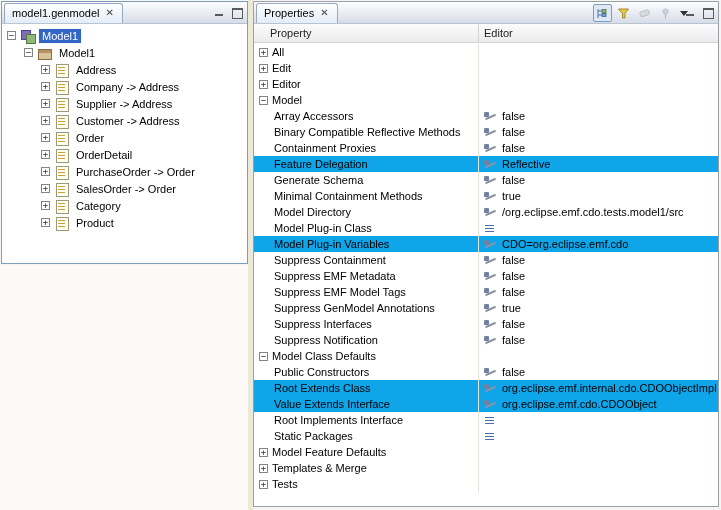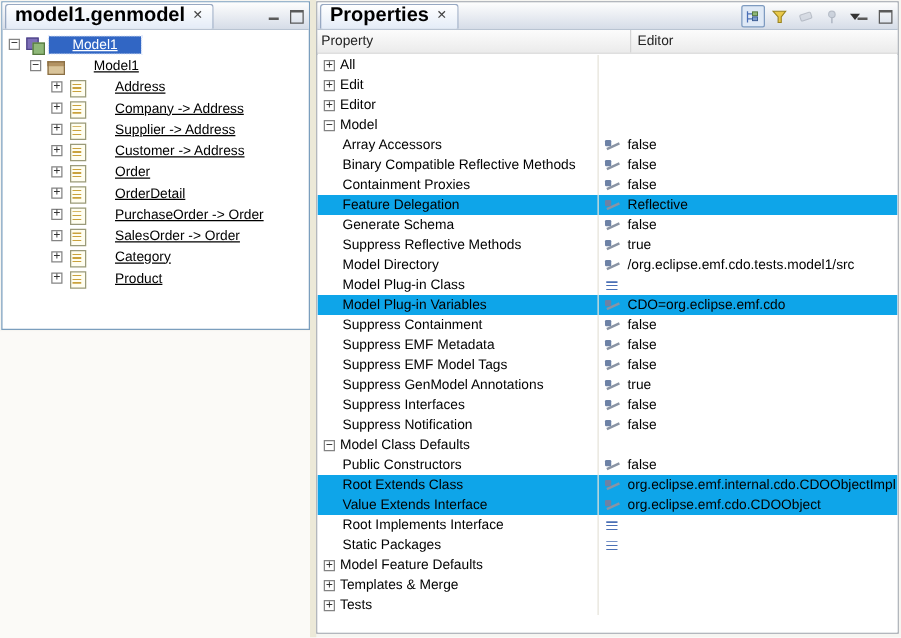--- a/index.html
+++ b/index.html
@@ -39,21 +39,21 @@
     position:relative;
   }
   .tab {
     display:inline-flex; align-items:center; gap:5px;
     height:20px; padding:0 7px 2px 7px; margin-left:2px;
     background:linear-gradient(#ffffff,#e4ecf7);
     border:1px solid #97a8c2; border-bottom:none;
     border-radius:3px 3px 0 0;
     white-space:nowrap;
   }
-  .tab-label { font-size:16px;font-weight:bold; }
+  .tab-label { font-size:11px; }
   .tab-close {
     font-size:10px; line-height:10px; color:#444; cursor:default;
     padding:0 1px;
   }
 
   .winbtns {
     position:absolute; right:4px; top:4px; display:flex; gap:6px; align-items:center;
   }
   .winbtn { width:12px; height:12px; position:relative; }
   .winbtn.min::after {
@@ -108,32 +108,32 @@
     background:#b39363; border:1px solid #8a6f44; border-bottom:none;
   }
   .icon-class::before {
     content:""; position:absolute; left:2px; top:1px; width:11px; height:12px;
     background:#fffef0; border:1px solid #9a9a7a;
   }
   .icon-class::after {
     content:""; position:absolute; left:4px; top:4px; width:7px; height:7px;
     background:repeating-linear-gradient(to bottom,#caa23c 0 1px,transparent 1px 3px);
   }
-  .tree-label { padding:1px 19px;text-decoration:underline; }
+  .tree-label { padding:1px 3px; }
   .tree-label.selected { background:#3166c4; color:#fff; outline:1px dotted #e8eefc; }
 
   
   .col-header {
     display:flex; height:19px; align-items:center;
     background:linear-gradient(#fcfcfc,#ebebeb);
     border-bottom:1px solid #d5d5d5;
     color:#222;
   }
   .col-header .hcell { height:100%; display:flex; align-items:center; }
-  .hcell.prop { width:251px; flex:none; padding-left:3px; border-right:1px solid #d5d5d5; }
+  .hcell.prop { width:225px; flex:none; padding-left:16px; border-right:1px solid #d5d5d5; }
   .hcell.val  { flex:1; padding-left:5px; }
 
   .rows { position:absolute; top:42px; left:0; right:0; bottom:0; overflow:hidden; background:#fff; }
   .prop-row { display:flex; height:16px; align-items:center; }
   .prop-row.highlight { background:#0ea5e9; }
   .cell { height:100%; display:flex; align-items:center; overflow:hidden; white-space:nowrap; }
   .cell.prop { width:225px; flex:none; padding-left:5px; border-right:1px solid #e6e4da; }
   .cell.val  { flex:1; padding-left:4px; }
   .indent { flex:none; width:15px; }
 
@@ -351,21 +351,21 @@
           <span>Generate Schema</span>
         </div>
         <div class="cell val">
           <span class="val-icon writable"></span>
           <span>false</span>
         </div>
       </div>
       <div class="prop-row">
         <div class="cell prop">
           <span class="indent"></span>
-          <span>Suppress Reflective Methods</span>
+          <span>Minimal Containment Methods</span>
         </div>
         <div class="cell val">
           <span class="val-icon writable"></span>
           <span>true</span>
         </div>
       </div>
       <div class="prop-row">
         <div class="cell prop">
           <span class="indent"></span>
           <span>Model Directory</span>

